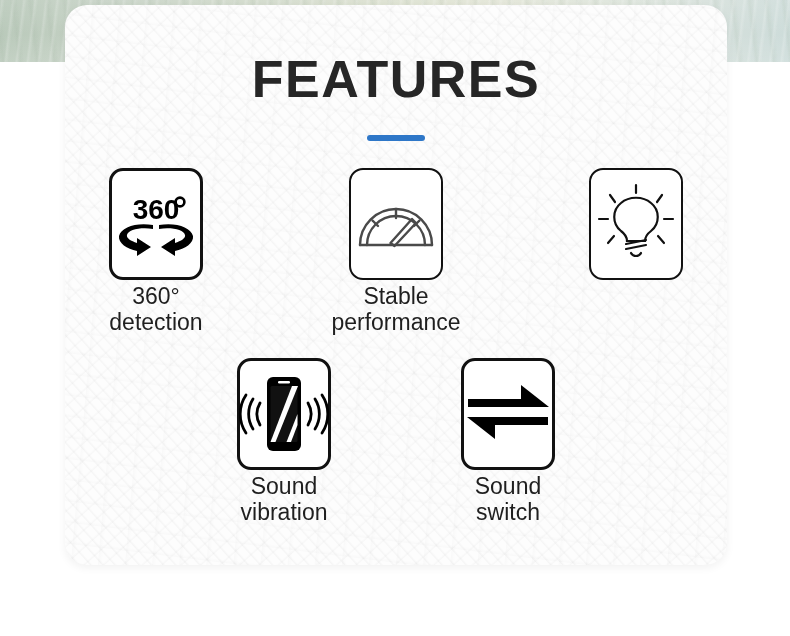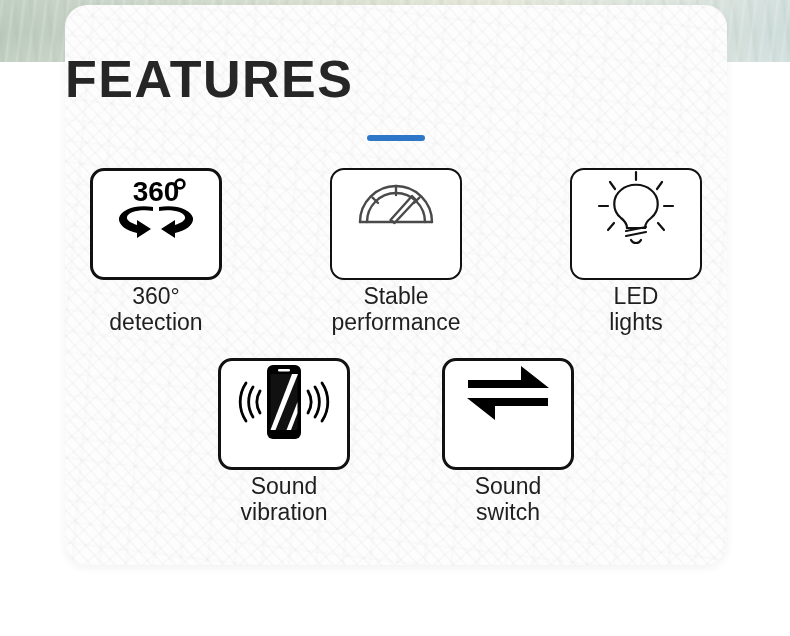--- a/index.html
+++ b/index.html
@@ -93,20 +93,21 @@
     z-index: 2;
     width: 100%;
     height: 100%;
   }
 
   
   #page-title {
     position: absolute;
     left: 0; right: 0;
     top: 48px;
+    text-align: center;
     font-size: 52px;
     font-weight: 700;
     letter-spacing: 1.5px;
     color: #262626;
     line-height: 1;
   }
 
   #title-underline {
     position: absolute;
     left: 50%;
@@ -129,26 +130,27 @@
   #feature-row-2 { top: 353px; gap: 48px; }
 
   .feature-item {
     width: 176px;
     display: flex;
     flex-direction: column;
     align-items: center;
   }
 
   .icon-box {
-    width: 132px;
+    width: 94px;
     height: 112px;
     border: 3px solid #111111;
     border-radius: 14px;
     background: #ffffff;
     display: flex;
+    align-items: center;
     justify-content: center;
   }
   .icon-box.thin { border-width: 2.5px; }
 
   .feature-label {
     margin-top: 4px;
     text-align: center;
     font-size: 23px;
     line-height: 1.12;
     color: #1f1f1f;
@@ -240,22 +242,20 @@
                 <line x1="14" y1="12" x2="19" y2="19"></line>
                 <line x1="66" y1="12" x2="61" y2="19"></line>
                 <line x1="3" y1="36" x2="12" y2="36"></line>
                 <line x1="77" y1="36" x2="68" y2="36"></line>
                 <line x1="12" y1="60" x2="18" y2="53"></line>
                 <line x1="68" y1="60" x2="62" y2="53"></line>
               </g>
             </svg>
           </span>
         </div>
-        <div class="feature-label">LED
-lights</div>
       </div>
 
     </div>
 
     <div class="feature-row" id="feature-row-2">
 
       <div class="feature-item">
         <div class="icon-box">
           <span>
             <svg width="94" height="82" viewBox="0 0 94 82">

